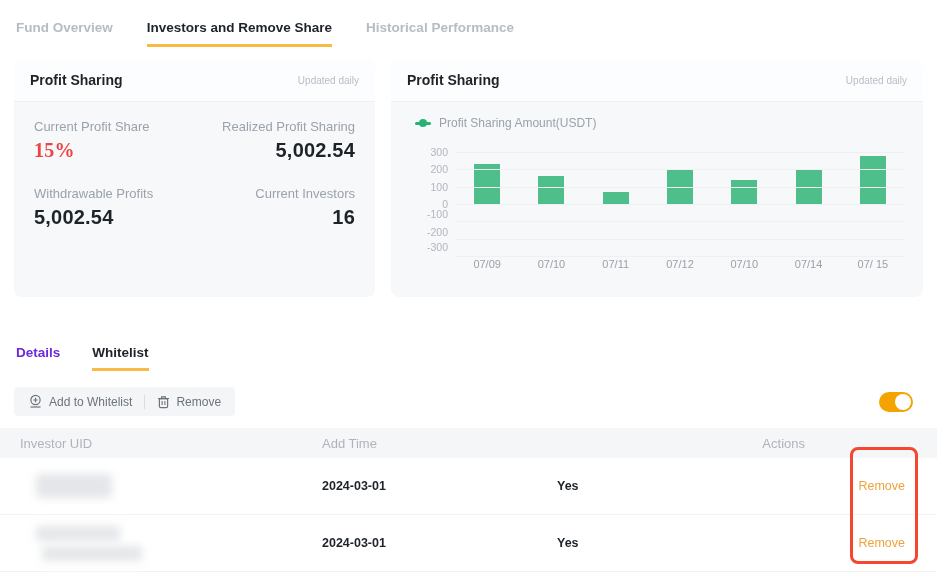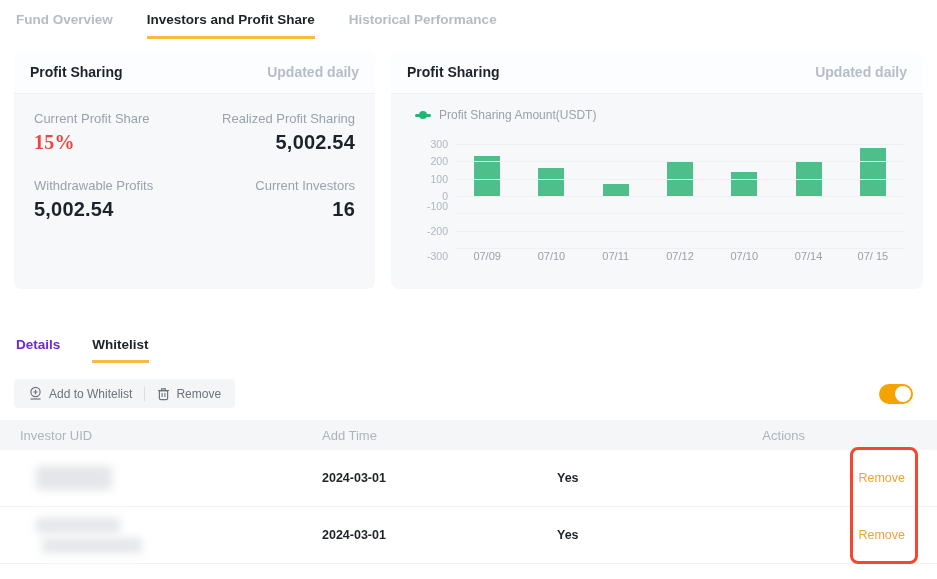--- a/index.html
+++ b/index.html
@@ -13,21 +13,21 @@
     width: 937px;
     height: 579px;
     background: #fff;
     overflow: hidden;
   }
 
   
   .top-tabs {
     display: flex;
     gap: 34px;
-    padding: 12px 16px 0 16px;
+    padding: 20px 16px 0 16px;
     align-items: flex-end;
   }
   .top-tab {
     font-size: 13.5px;
     color: #b6bcc4;
     font-weight: bold;
     padding-bottom: 9px;
     border-bottom: 3px solid transparent;
     cursor: pointer;
     white-space: nowrap;
@@ -53,21 +53,21 @@
   .card-right { flex: 1; }
   .card-header {
     display: flex;
     justify-content: space-between;
     align-items: center;
     background: #fcfdfe;
     padding: 13px 16px;
     border-bottom: 1px solid #eef0f2;
   }
   .card-title { font-size: 14px; font-weight: bold; color: #1e2329; }
-  .card-updated { font-size: 14px; color: #b7bdc6; font-weight: bold; }
+  .card-updated { font-size: 10px; color: #b7bdc6; }
 
   
   .stats-grid {
     display: grid;
     grid-template-columns: 1fr 1fr;
     padding: 17px 20px 0 20px;
     row-gap: 24px;
   }
   .stat { display: flex; flex-direction: column; gap: 5px; }
   .stat.right { text-align: right; }
@@ -259,21 +259,21 @@
     pointer-events: none;
   }
 </style>
 </head>
 <body>
 
 <div class="page">
 
   <div class="top-tabs">
       <div class="top-tab">Fund Overview</div>
-      <div class="top-tab active">Investors and Profit Share</div>
+      <div class="top-tab active">Investors and Remove Share</div>
       <div class="top-tab">Historical Performance</div>
     </div>
 
   <div class="cards-row">
 
     <div class="card card-left">
       <div class="card-header">
         <span class="card-title">Profit Sharing</span>
         <span class="card-updated">Updated daily</span>
       </div>
@@ -335,23 +335,23 @@
             <div class="tick-label" style="top: 0px;">300</div>
             <div class="gridline" style="top: 17.3333px;"></div>
             <div class="tick-label" style="top: 17.3333px;">200</div>
             <div class="gridline" style="top: 34.6667px;"></div>
             <div class="tick-label" style="top: 34.6667px;">100</div>
             <div class="gridline" style="top: 52px;"></div>
             <div class="tick-label" style="top: 52px;">0</div>
             <div class="gridline" style="top: 69.3333px;"></div>
             <div class="tick-label" style="top: 62px;">-100</div>
             <div class="gridline" style="top: 86.6667px;"></div>
-            <div class="tick-label" style="top: 87px;">-200</div>
+            <div class="tick-label" style="top: 80px;">-200</div>
             <div class="gridline" style="top: 104px;"></div>
-            <div class="tick-label" style="top: 112px;">-300</div>
+            <div class="tick-label" style="top: 95px;">-300</div>
           </div>
         <div class="x-labels">
             <div class="x-label">07/09</div>
             <div class="x-label">07/10</div>
             <div class="x-label">07/11</div>
             <div class="x-label">07/12</div>
             <div class="x-label">07/10</div>
             <div class="x-label">07/14</div>
             <div class="x-label">07/ 15</div>
           </div>

